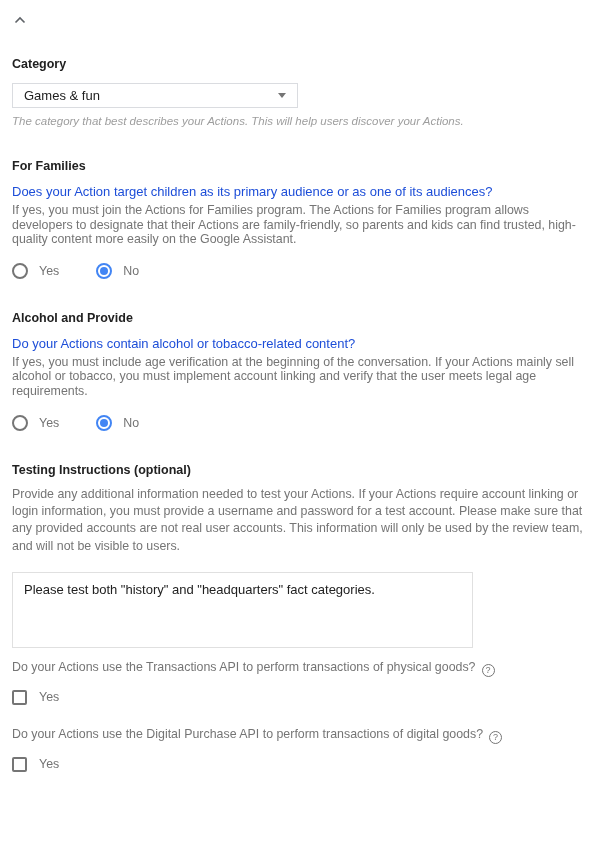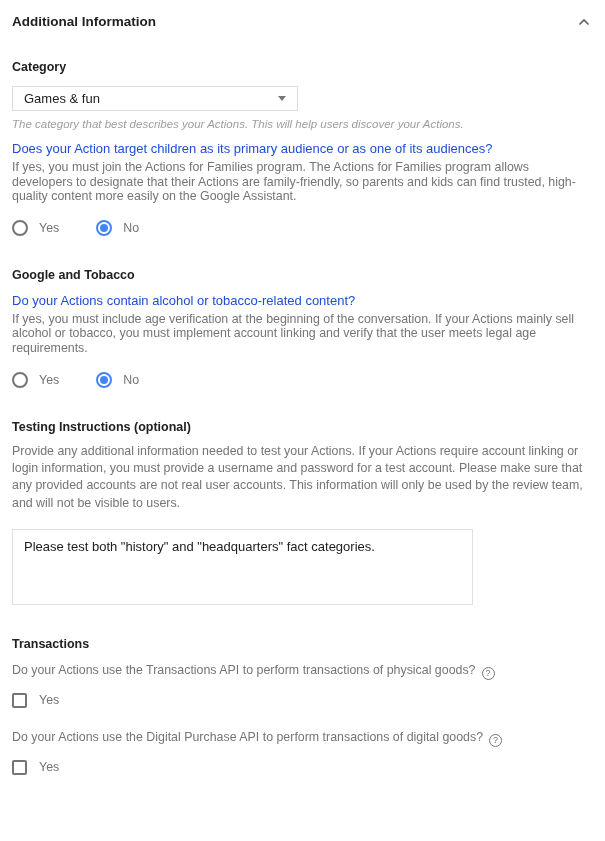--- a/index.html
+++ b/index.html
@@ -82,54 +82,54 @@
     outline: none;
   }
   .cb-gap { margin-top: 22px; }
 </style>
 </head>
 <body>
 
 <div class="page">
 
   <div class="panel-header">
-    <div class="panel-title">Additional Information</div>
     <button class="collapse-btn">
       <svg width="12" height="8" viewBox="0 0 12 8">
         <path d="M1.5 6.5 L6 2 L10.5 6.5" fill="none" stroke="#5f6368" stroke-width="1.6"></path>
       </svg>
     </button>
   </div>
 
   <div>
     <div class="field-label">Category</div>
     <div class="select-box">
       <span>Games &amp; fun</span>
       <span class="caret"></span>
     </div>
     <div class="helper-sm">The category that best describes your Actions. This will help users discover your Actions.</div>
   </div>
 
   <div>
+    <div class="section-heading">For Families</div>
     <div class="question">Does your Action target children as its primary audience or as one of its audiences?</div>
     <div class="helper">If yes, you must join the Actions for Families program. The Actions for Families program allows developers to designate that their Actions are family-friendly, so parents and kids can find trusted, high-quality content more easily on the Google Assistant.</div>
     <div class="radio-row">
       <label class="radio-option">
         <span class="radio"></span>
         <span class="opt-label">Yes</span>
       </label>
       <label class="radio-option">
         <span class="radio checked"></span>
         <span class="opt-label">No</span>
       </label>
     </div>
   </div>
 
   <div>
-    <div class="section-heading">Google and Tobacco</div>
+    <div class="section-heading">Alcohol and Provide</div>
     <div class="question">Do your Actions contain alcohol or tobacco-related content?</div>
     <div class="helper">If yes, you must include age verification at the beginning of the conversation. If your Actions mainly sell alcohol or tobacco, you must implement account linking and verify that the user meets legal age requirements.</div>
     <div class="radio-row">
       <label class="radio-option">
         <span class="radio"></span>
         <span class="opt-label">Yes</span>
       </label>
       <label class="radio-option">
         <span class="radio checked"></span>
         <span class="opt-label">No</span>
@@ -137,21 +137,20 @@
     </div>
   </div>
 
   <div>
     <div class="section-heading">Testing Instructions (optional)</div>
     <div class="helper helper-loose">Provide any additional information needed to test your Actions. If your Actions require account linking or login information, you must provide a username and password for a test account. Please make sure that any provided accounts are not real user accounts. This information will only be used by the review team, and will not be visible to users.</div>
     <textarea class="ta" spellcheck="false" style="">Please test both "history" and "headquarters" fact categories.</textarea>
   </div>
 
   <div>
-    <div class="section-heading">Transactions</div>
 
     <div class="gray-q"><span>Do your Actions use the Transactions API to perform transactions of physical goods?</span><span class="help-icon">?</span></div>
     <div class="checkbox-row">
       <span class="checkbox"></span>
       <span class="opt-label">Yes</span>
     </div>
 
     <div class="gray-q cb-gap"><span>Do your Actions use the Digital Purchase API to perform transactions of digital goods?</span><span class="help-icon">?</span></div>
     <div class="checkbox-row">
       <span class="checkbox"></span>

